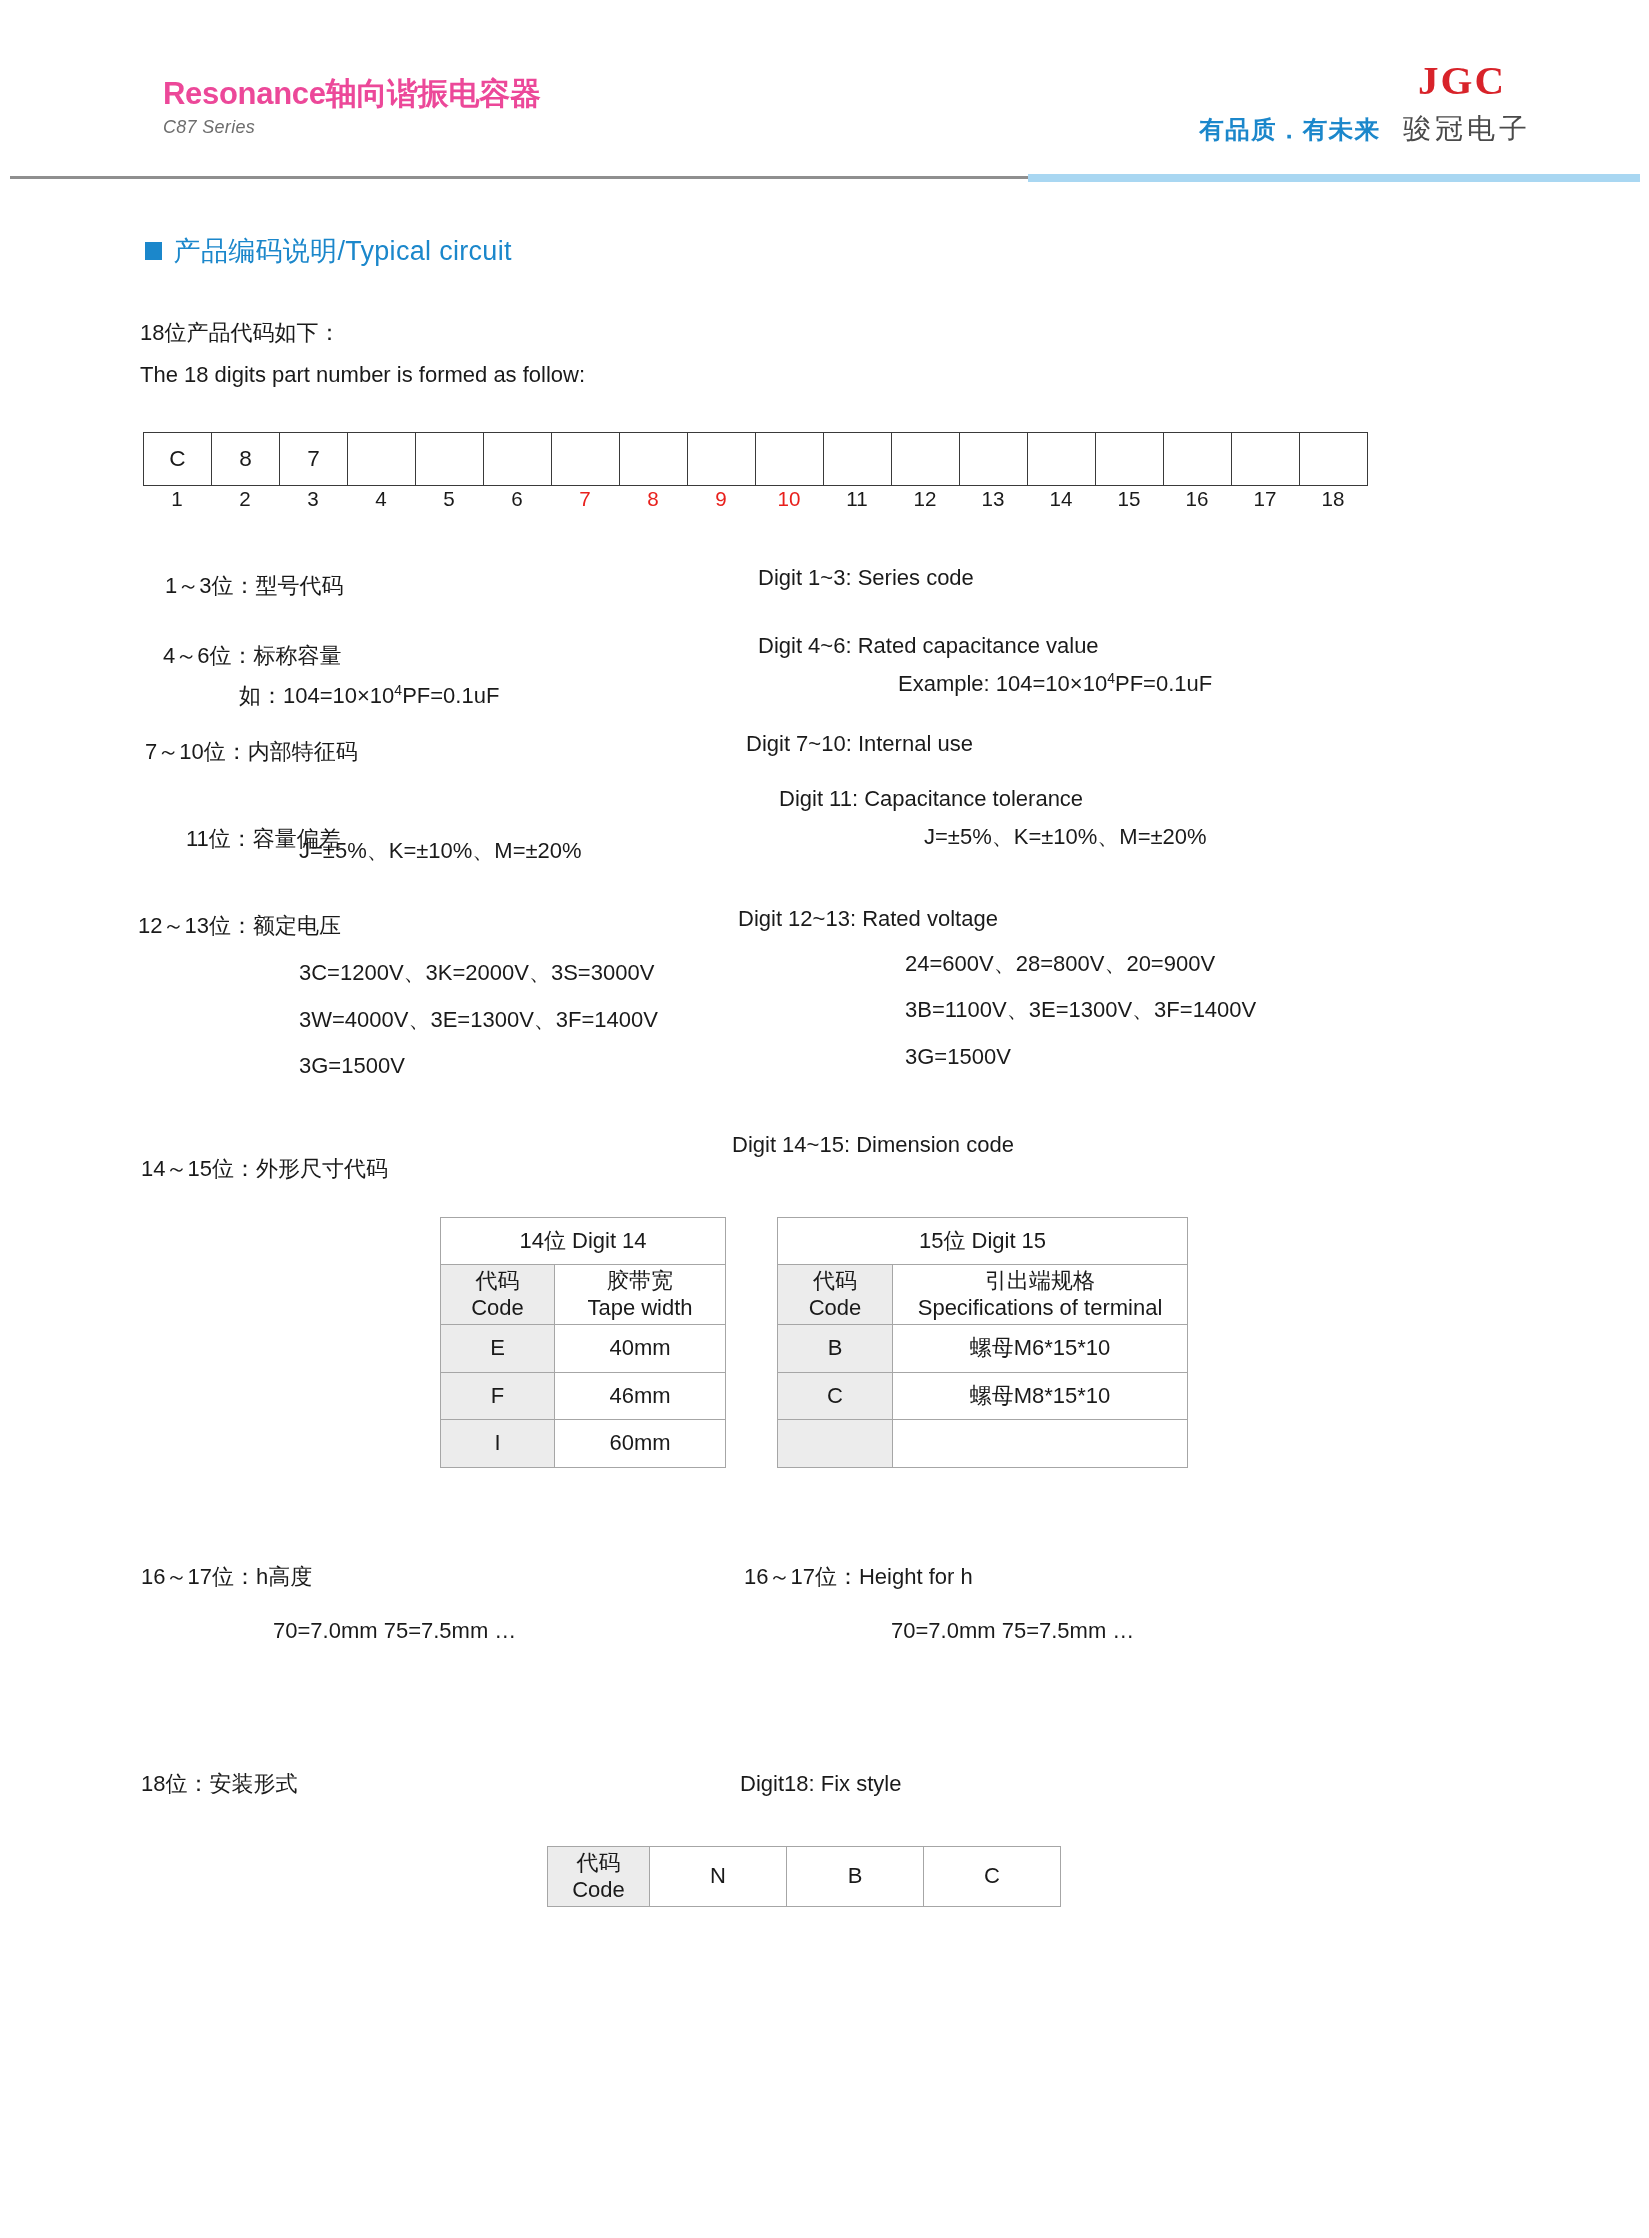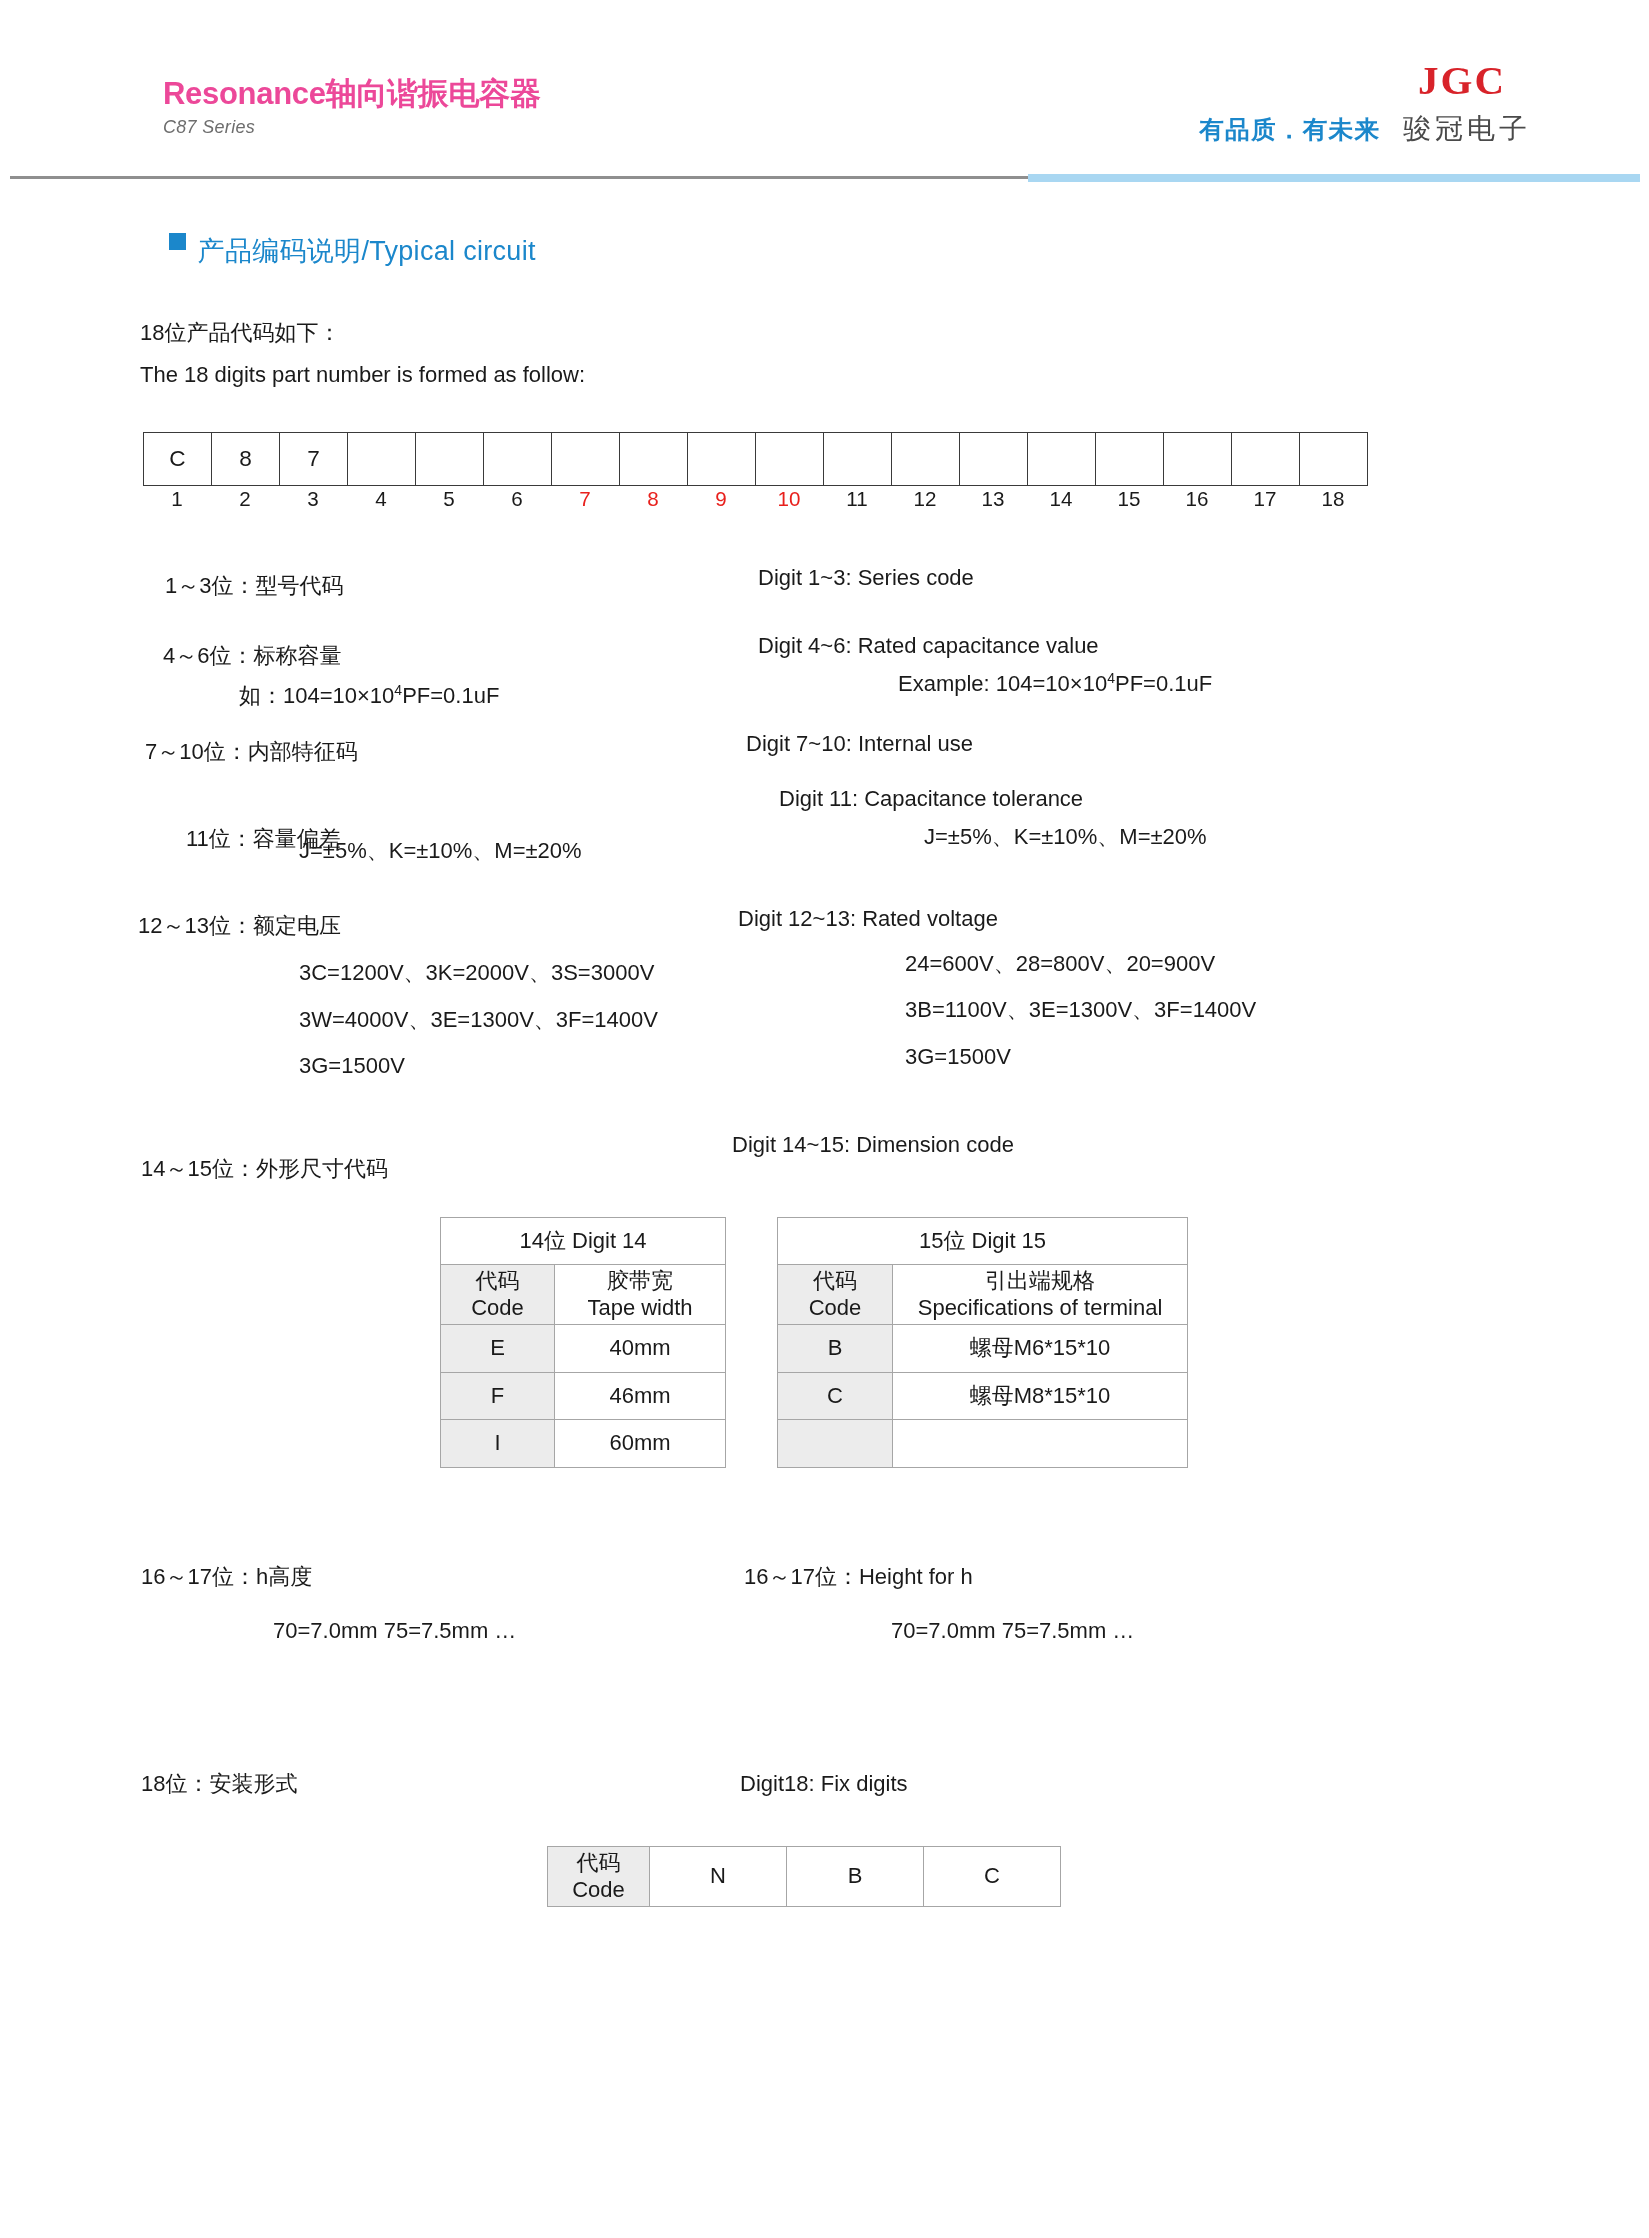--- a/index.html
+++ b/index.html
@@ -91,21 +91,21 @@
     height: 8px;
     background: #a9d7f2;
   }
 
   
   .section-heading {
     position: absolute;
     left: 145px;
     top: 233px;
     display: flex;
-    margin-left: 24px;
+    align-items: center;
   }
   .bullet-square {
     width: 17.3px;
     height: 17.3px;
     background: #1b87cb;
     display: inline-block;
     margin-right: 11.3px;
   }
   .section-heading-text {
     font-size: 27px;
@@ -364,21 +364,21 @@
     </tr>
   </tbody>
 </table>
 
 <div class="desc" style="left:141px; top:1563px;">16～17位：h高度</div>
 <div class="desc" style="left:273px; top:1617px;">70=7.0mm   75=7.5mm …</div>
 <div class="desc" style="left:744px; top:1563px;">16～17位：Height for h</div>
 <div class="desc" style="left:891px; top:1617px;">70=7.0mm   75=7.5mm …</div>
 
 <div class="desc" style="left:141px; top:1770px;">18位：安装形式</div>
-<div class="desc" style="left:740px; top:1770px;">Digit18: Fix digits</div>
+<div class="desc" style="left:740px; top:1770px;">Digit18: Fix style</div>
 
 <table class="tbl" id="table-digit18">
   <tbody>
     <tr>
       <td class="c1 shade">
         <div>代码</div>
         <div>Code</div>
       </td>
       <td class="cx tall">N</td>
       <td class="cx tall">B</td>

